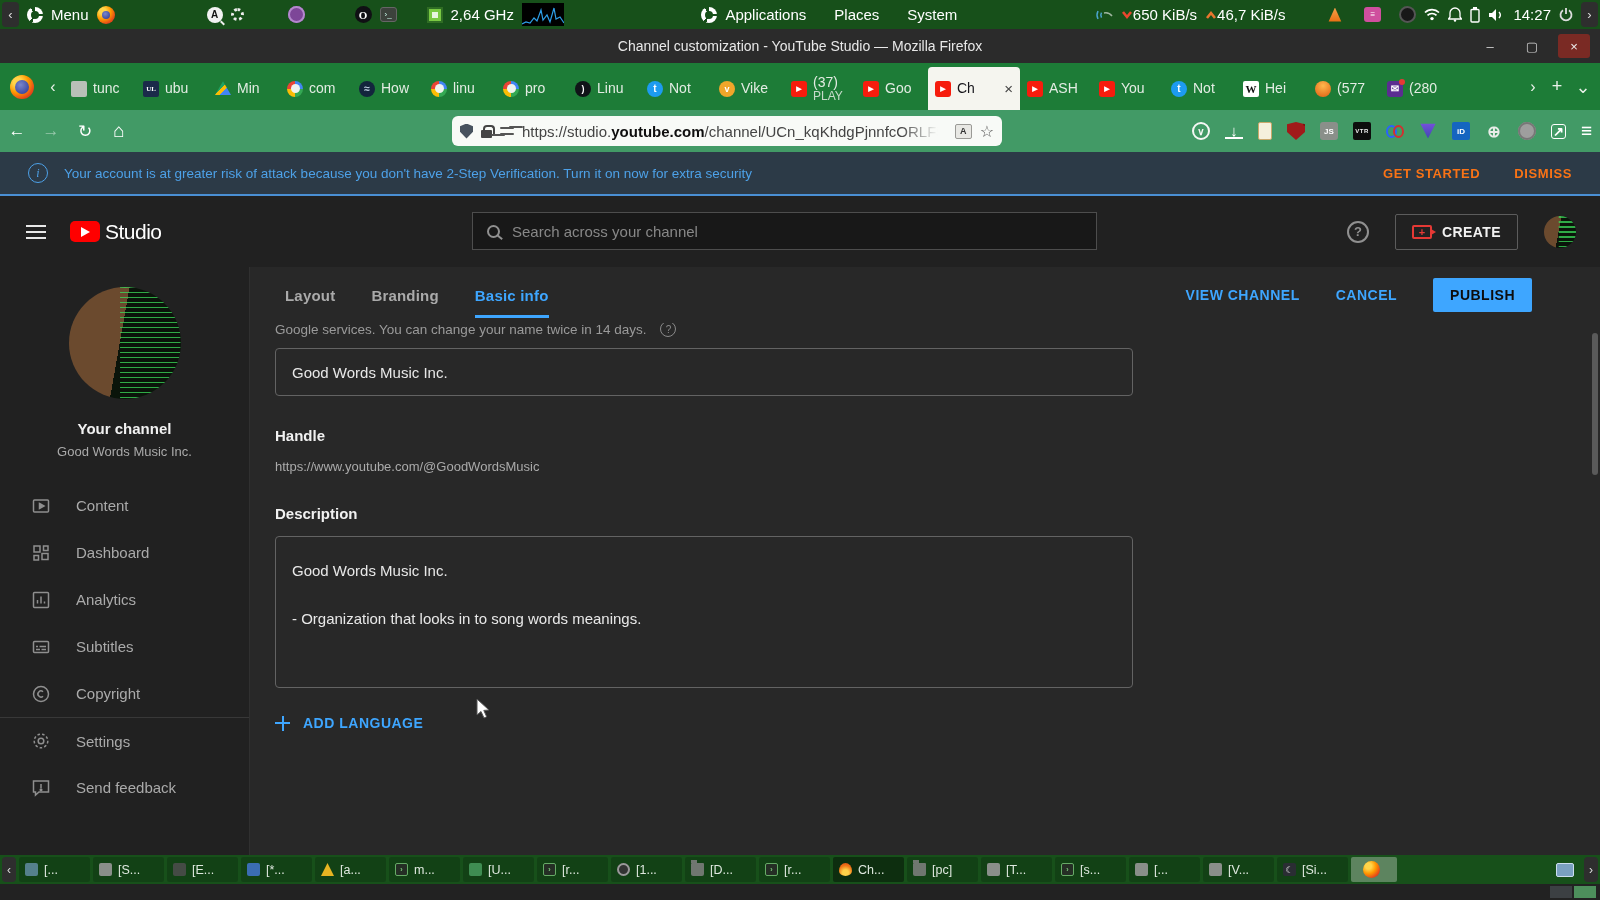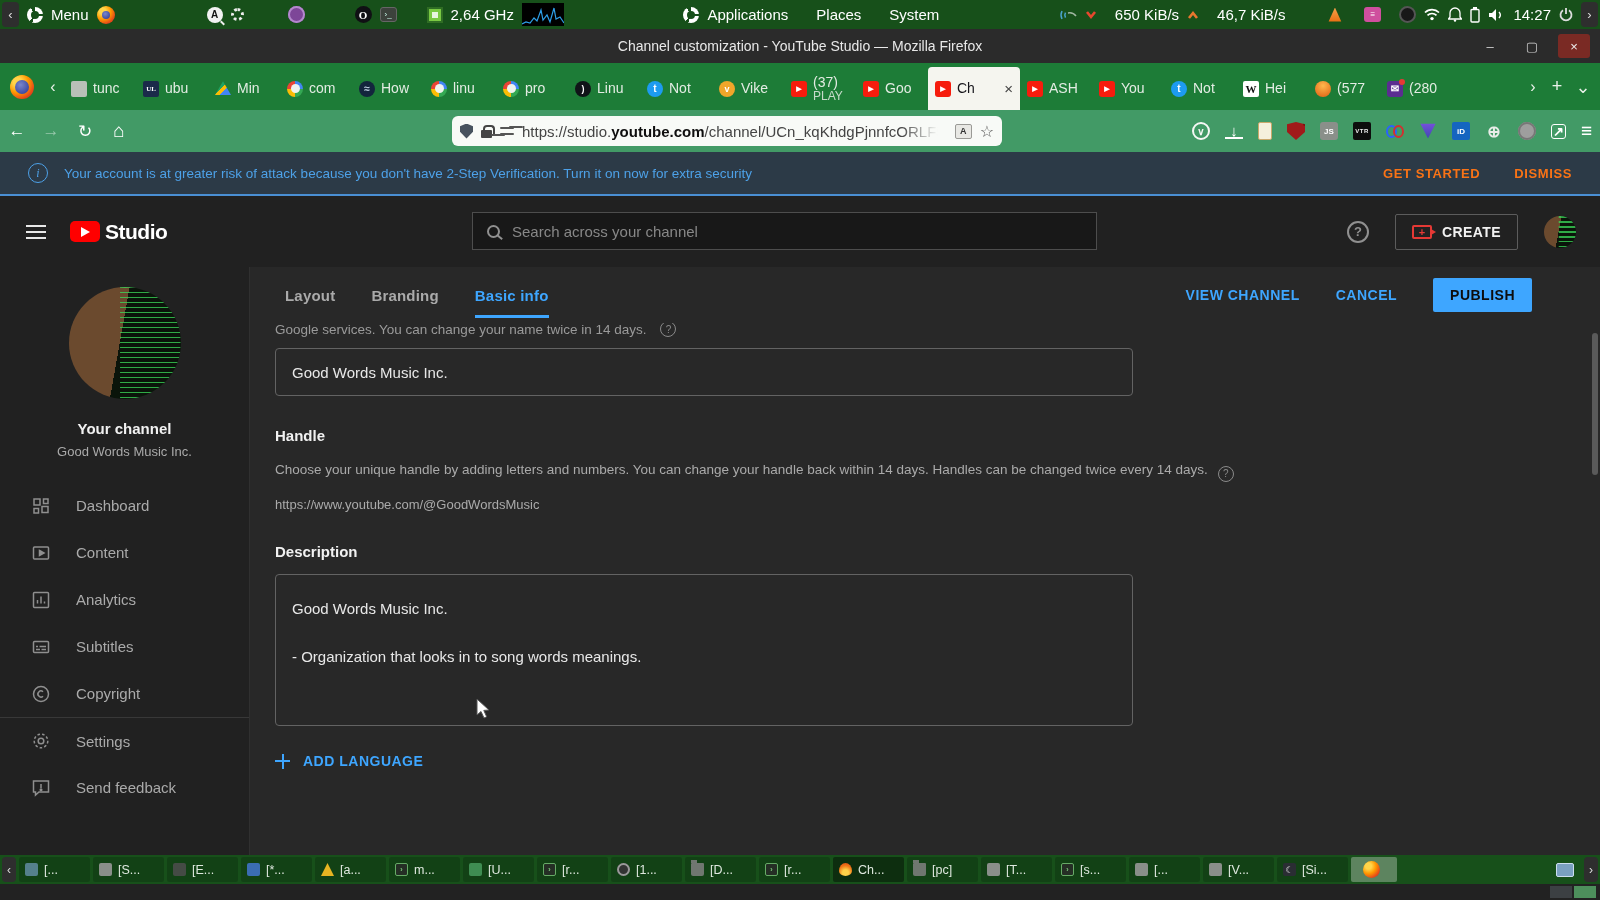--- a/index.html
+++ b/index.html
@@ -29,21 +29,21 @@
   .gear-dotted { width:13px; height:13px; border-radius:50%; border:3px dotted #eee; }
   .tor-circle { width:17px; height:17px; border-radius:50%; background:#7d4698;
     box-shadow:inset 0 0 0 2px #b389cc; }
   .opera-circle { width:17px; height:17px; border-radius:50%; background:#101014; color:#fff;
     font-size:11px; font-weight:bold; font-family:"Liberation Serif", serif; }
   .term-box { width:17px; height:15px; background:#3c423c; border:1px solid #666; border-radius:3px;
     color:#cfe; font-size:8px; }
   .chip { width:16px; height:16px; background:#7ac943; border:2px solid #2f6d24; position:relative; }
   .chip::after { content:""; position:absolute; inset:3px; background:#e8f5e0; }
   .net-graph { width:42px; height:23px; background:#000; flex:none; }
-  .speed { display:flex; align-items:center; gap:18px; }
+  .speed { display:flex; align-items:center; gap:0; }
   .tray-pink { width:17px; height:15px; background:#cf4f9e; border-radius:3px; color:#fff; font-size:8px; }
   .tray-dark { width:17px; height:17px; background:#181818; border:2px solid #555; border-radius:50%; }
   .vlc-cone { width:15px; height:14px; background:linear-gradient(#f5a04a,#e86f12);
     clip-path:polygon(50% 0,92% 100%,8% 100%); }
   .clock { font-size:15px; color:#fff; }
 
   
   .titlebar { height:34px; background:#2b2b2b; color:#e8e8e8; font-size:14px; flex:none;
     display:flex; align-items:center; justify-content:center; position:relative; }
   .win-controls { position:absolute; right:10px; top:0; bottom:0; display:flex; align-items:center; gap:10px; }
@@ -148,21 +148,21 @@
   .notif-btn { color:#f97316; font-size:13px; font-weight:bold; letter-spacing:.6px; }
 
   
   .studio { flex:1; display:flex; flex-direction:column; min-height:0; background:#282828; }
   .studio-header { height:71px; background:#212121; flex:none; position:relative; display:flex; align-items:center; }
   .burger { width:20px; height:14px; border-top:2px solid #e8e8e8; border-bottom:2px solid #e8e8e8;
     background:linear-gradient(#e8e8e8,#e8e8e8) center/100% 2px no-repeat; margin-left:26px; }
   .yt-logo { display:flex; align-items:center; gap:5px; margin-left:24px; }
   .yt-badge { width:30px; height:21px; background:#f00; border-radius:5px; display:flex; align-items:center; justify-content:center; }
   .yt-badge::before { content:""; border-left:9px solid #fff; border-top:5.5px solid transparent; border-bottom:5.5px solid transparent; }
-  .yt-word { color:#fff; font-size:21px; font-weight:bold; letter-spacing:-.5px; }
+  .yt-word { color:#fff; font-size:21px; font-weight:normal; letter-spacing:-.5px; }
   .studio-search { position:absolute; left:472px; top:16px; width:625px; height:38px; border:1px solid #4d4d4d;
     background:#181818; display:flex; align-items:center; padding:0 14px; gap:12px; }
   .mag { width:13px; height:13px; border:2px solid #909090; border-radius:50%; position:relative; flex:none; }
   .mag::after { content:""; position:absolute; width:7px; height:2px; background:#909090;
     bottom:-2px; right:-5px; transform:rotate(40deg); }
   .studio-search input { flex:1; background:transparent; border:none; outline:none; color:#fde047; font-size:15px;
     font-family:"Liberation Sans", sans-serif; }
   .studio-search input::placeholder { color:#888; }
   .header-right { position:absolute; right:24px; display:flex; align-items:center; gap:26px; }
   .help-circ { width:22px; height:22px; border-radius:50%; border:2px solid #909090; color:#909090;
@@ -607,37 +607,37 @@
         <div class="side-avatar-wrap">
           <span class="avatar big"></span>
         </div>
         <div class="side-your">Your channel</div>
         <div class="side-name">Good Words Music Inc.</div>
         <div class="side-items">
 
             <div class="side-item">
               <span class="side-icon icon">
                 <svg width="20" height="20">
+                  <rect x="2.5" y="4" width="15" height="12" rx="1" stroke="#8f8f8f" fill="none" stroke-width="1.5"></rect>
+                  <path d="M8.5 7.5l4.5 2.5-4.5 2.5z" fill="#8f8f8f"></path>
+                </svg>
+              </span>
+              <span>Content</span>
+            </div>
+
+            <div class="side-item">
+              <span class="side-icon icon">
+                <svg width="20" height="20">
                   <rect x="3" y="3" width="6" height="6" stroke="#8f8f8f" fill="none" stroke-width="1.5"></rect>
                   <rect x="12.5" y="3" width="4.5" height="4.5" stroke="#8f8f8f" fill="none" stroke-width="1.5"></rect>
                   <rect x="3" y="12.5" width="4.5" height="4.5" stroke="#8f8f8f" fill="none" stroke-width="1.5"></rect>
                   <rect x="11" y="10.5" width="6" height="6" stroke="#8f8f8f" fill="none" stroke-width="1.5"></rect>
                 </svg>
               </span>
               <span>Dashboard</span>
-            </div>
-
-            <div class="side-item">
-              <span class="side-icon icon">
-                <svg width="20" height="20">
-                  <rect x="2.5" y="4" width="15" height="12" rx="1" stroke="#8f8f8f" fill="none" stroke-width="1.5"></rect>
-                  <path d="M8.5 7.5l4.5 2.5-4.5 2.5z" fill="#8f8f8f"></path>
-                </svg>
-              </span>
-              <span>Content</span>
             </div>
 
             <div class="side-item">
               <span class="side-icon icon">
                 <svg width="20" height="20">
                   <rect x="2.5" y="2.5" width="15" height="15" rx="1" stroke="#8f8f8f" fill="none" stroke-width="1.5"></rect>
                   <path d="M6.5 13.5v-3.5" stroke="#8f8f8f" fill="none" stroke-width="1.5"></path>
                   <path d="M10 13.5V6.5" stroke="#8f8f8f" fill="none" stroke-width="1.5"></path>
                   <path d="M13.5 13.5v-2" stroke="#8f8f8f" fill="none" stroke-width="1.5"></path>
                 </svg>
@@ -714,21 +714,20 @@
           <div class="clipped-note">
             <span class="inner">
                 <span>Google services. You can change your name twice in 14 days.</span>
                 <span class="q-circ">?</span>
               </span>
           </div>
 
           <input class="field name" readonly="" value="Good Words Music Inc." style="">
 
           <div class="sec-label">Handle</div>
-          <div class="help-text"><span>Choose your unique handle by adding letters and numbers. You can change your handle back within 14 days. Handles can be changed twice every 14 days.</span><span class="q-circ">?</span></div>
 
           <div class="url-line">https://www.youtube.com/@GoodWordsMusic</div>
 
           <div class="sec-label">Description</div>
           <div class="field textarea">Good Words Music Inc.
 
 - Organization that looks in to song words meanings.</div>
 
           <div class="add-lang">
             <span class="plus-blue"></span>

